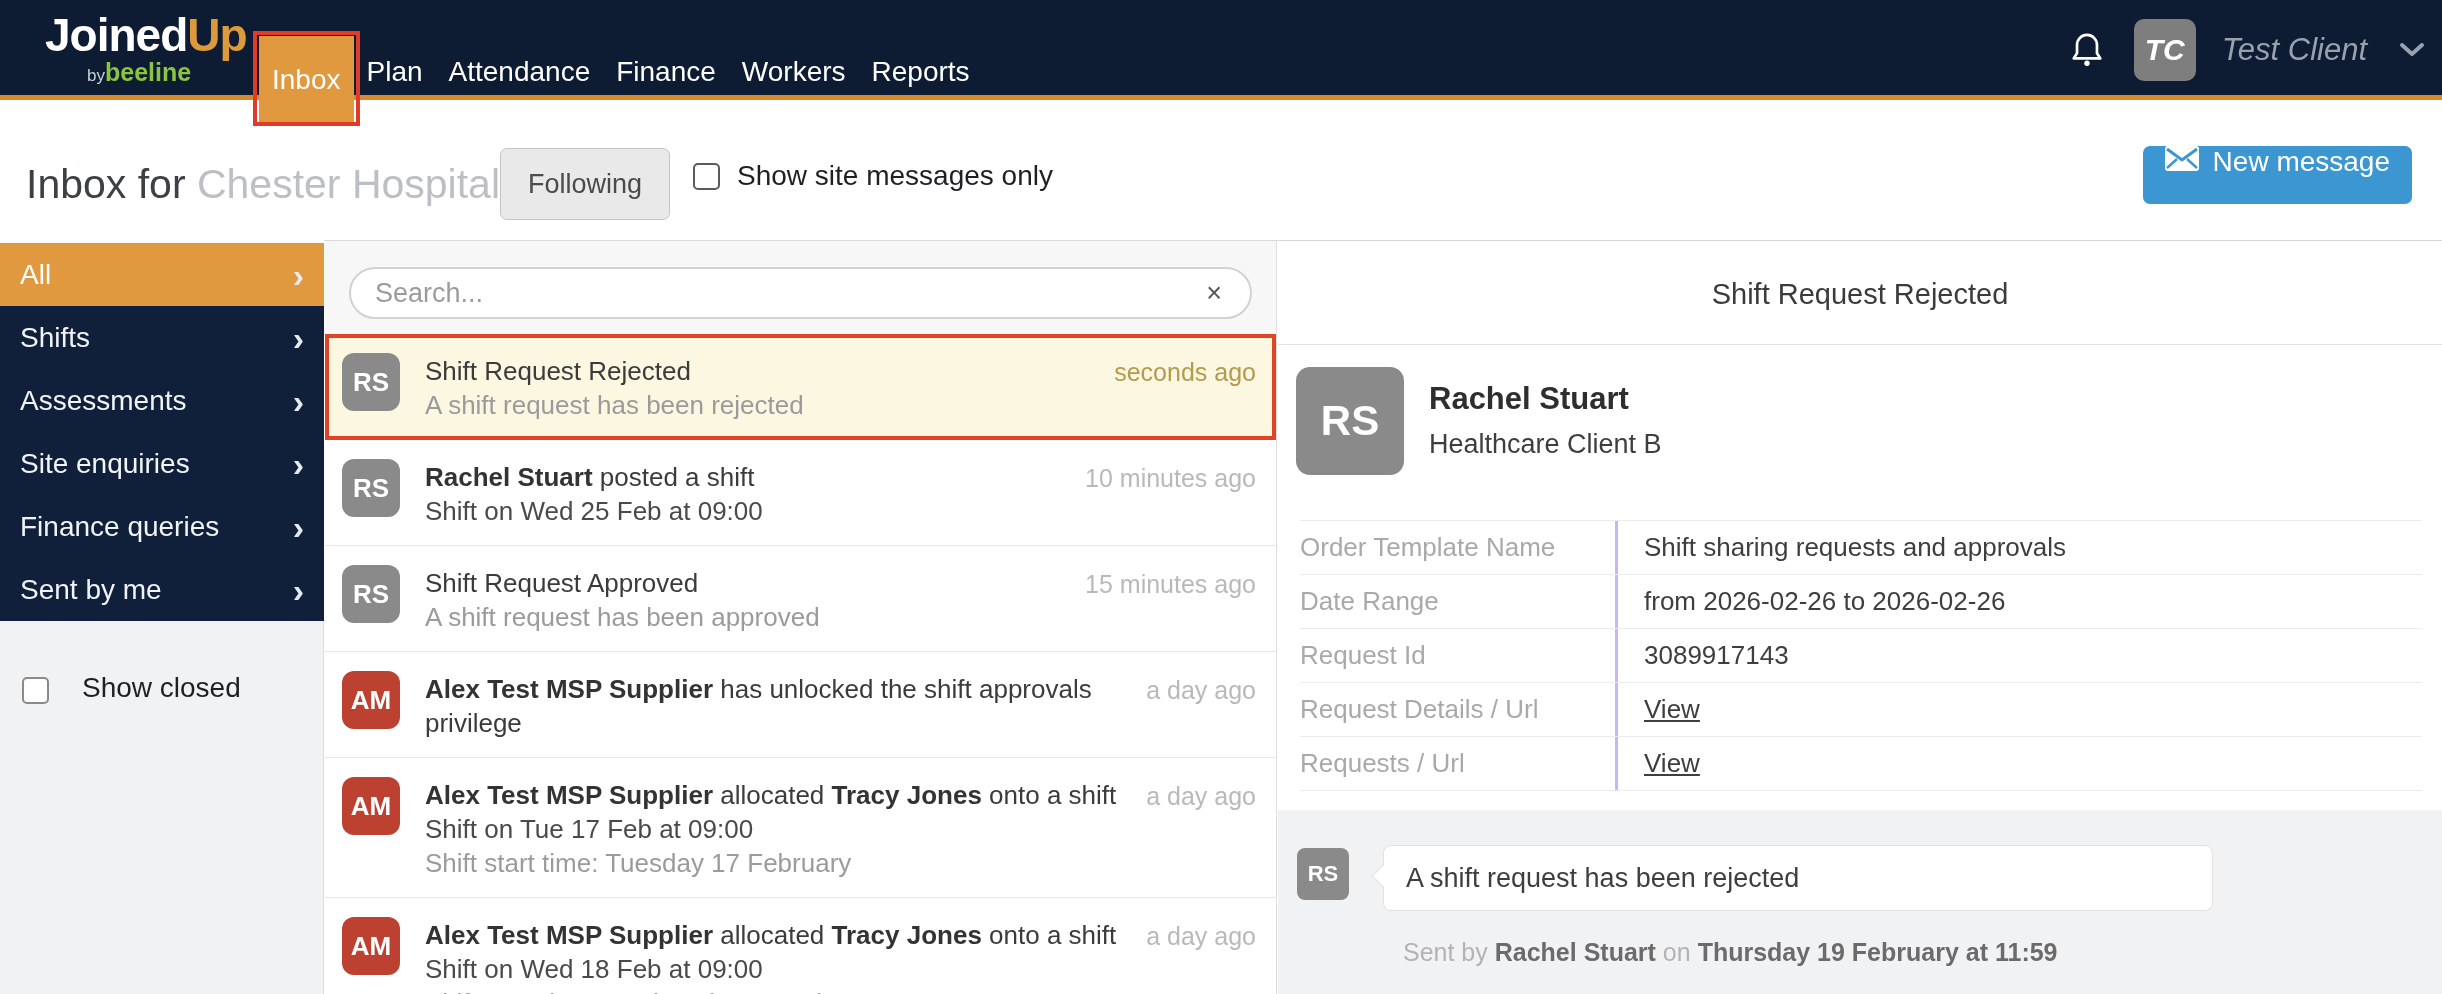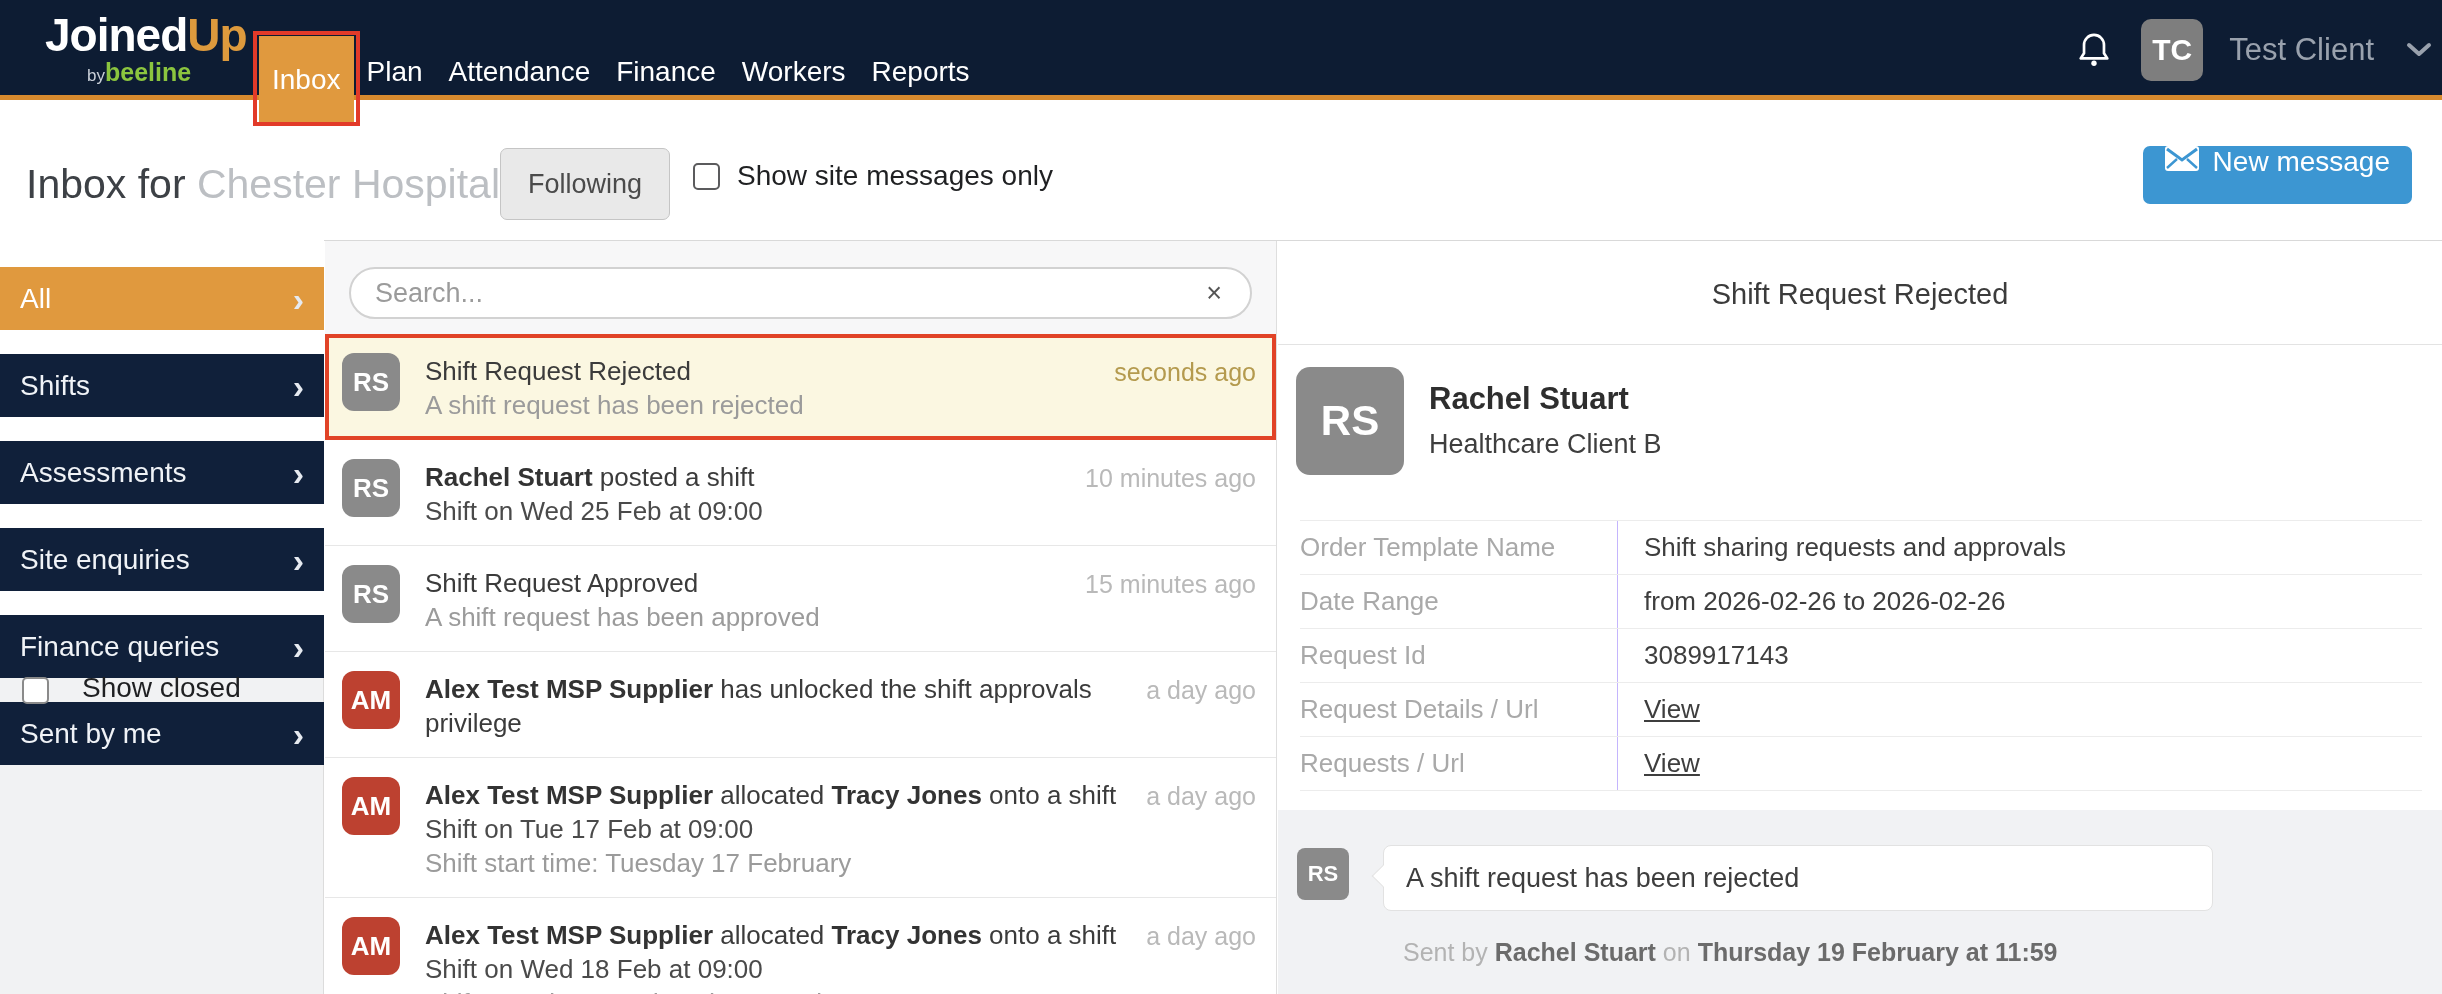--- a/index.html
+++ b/index.html
@@ -12,40 +12,40 @@
   .navbar-underline { position:absolute; top:95px; left:0; right:0; height:5px; background:#d78a2e; }
   .logo { position:absolute; left:34px; top:12px; line-height:1;margin-left:11px; }
   .logo-main { font-size:46px; font-weight:bold; letter-spacing:-1px; }
   .logo-joined { color:#ffffff; } .logo-up { color:#dd9a3d; }
   .logo-sub { margin:2px 0 0 42px; }
   .logo-by { color:#c9cfd8; font-size:17px; } .logo-beeline { color:#8bc53f; font-weight:bold; font-size:25px; }
   .nav-items { position:absolute; left:259px; top:0; height:95px; display:flex; align-items:center;margin-top:24px; }
   .nav-item { color:#ffffff; font-size:28px; padding:0 13px; height:95px; display:flex; align-items:center; cursor:pointer; }
   .nav-item.active { background:#e0993e; color:#fff; height:88px; align-self:flex-start; margin-top:12px; position:relative; z-index:2; }
   .nav-annotation { position:absolute; left:-6px; right:-6px; top:-5px; bottom:-2px; border:4px solid #e23a29; pointer-events:none; }
-  .nav-right { position:absolute; right:10px; top:0; height:99px; display:flex; align-items:center; gap:26px; }
+  .nav-right { position:absolute; right:17px; top:0; height:99px; display:flex; align-items:center; gap:26px;font-style:italic; }
   .bell { width:40px; height:46px; display:flex; align-items:center; cursor:pointer; }
   .user-avatar { width:62px; height:62px; background:#7e7e7e; border-radius:10px; color:#fff; font-size:30px; font-weight:bold; display:flex; align-items:center; justify-content:center; }
   .user-name { color:#99a1ad; font-size:31px; }
   .user-caret { display:flex; align-items:center; margin-left:6px; cursor:pointer; }
 
   
   .page-title { position:absolute; left:26px; top:155px; font-size:41px; white-space:nowrap; }
   .title-prefix { color:#3d4146; } .title-site { color:#bcbfc3; }
   .title-caret { display:inline-block; margin-left:16px; vertical-align:6px; }
   .following-btn { position:absolute; left:500px; top:148px; height:72px; padding:0 27px; background:#e9e9e9; border:1px solid #c5c5c5; border-radius:7px; font-size:27px; color:#4b4b4b; display:flex; align-items:center; cursor:pointer; }
   .site-msgs { position:absolute; left:693px; top:160px; display:flex; align-items:center; gap:17px; font-size:28px; color:#1f2022; }
   .checkbox { width:27px; height:27px; border:2px solid #5b5b5d; border-radius:5px; background:#fff; flex:none; cursor:pointer; }
   .new-msg-btn { position:absolute; right:30px; top:146px; height:58px; background:#3c96d2; border-radius:7px; color:#fff; font-size:28px; display:flex; align-items:flex-start; gap:14px; padding:0 22px; cursor:pointer; }
 
   .content-divider { position:absolute; top:240px; left:324px; right:0; height:1px; background:#d9d9d9; }
 
   
   .sidebar { position:absolute; left:0; top:243px; width:324px; z-index:3; }
-  .sidebar-item { height:63px; background:#10203a; color:#f0f3f7; font-size:28px; display:flex; align-items:center; padding:0 20px; cursor:pointer;margin-top:24px; }
+  .sidebar-item { height:63px; background:#10203a; color:#f0f3f7; font-size:28px; display:flex; align-items:center; padding:0 20px; cursor:pointer; }
   .sidebar-item.active { background:#e0993e; color:#fff; }
   .sidebar-chev { margin-left:auto; font-size:34px; font-weight:bold; color:#e6eaf0; line-height:1; }
   .left-rail { position:absolute; left:0; top:621px; width:324px; bottom:0; background:#f1f2f3; border-right:1px solid #dcdcdc; }
   .show-closed { position:absolute; left:22px; top:672px; display:flex; align-items:flex-end; gap:33px; font-size:28px; color:#1f2022; z-index:4; }
   .show-closed .checkbox { border-color:#8a8a8a; }
 
   
   .msg-list { position:absolute; left:325px; top:241px; width:952px; bottom:0; background:#f7f7f8; border-right:1px solid #dedede; overflow:hidden; }
   .search-wrap { padding:26px 24px 15px 24px; }
   .search-pill { height:52px; background:#fff; border:2px solid #d2d2d2; border-radius:28px; display:flex; align-items:center; padding:0 24px; }
@@ -66,21 +66,21 @@
   
   .detail { position:absolute; left:1278px; top:241px; right:0; bottom:0; background:#fff; }
   .detail-title { text-align:center; font-size:29px; color:#3b3b3b; padding:37px 0 33px; border-bottom:1px solid #e3e3e3; }
   .sender { display:flex; padding:22px 0 0 18px; }
   .sender-avatar { width:108px; height:108px; border-radius:14px; background:#8a8a8a; color:#fff; font-size:42px; font-weight:bold; display:flex; align-items:center; justify-content:center; flex:none; }
   .sender-info { margin-left:25px; padding-top:14px; }
   .sender-name { font-size:31px; font-weight:bold; color:#2e2e2e; }
   .sender-org { font-size:27px; color:#3e3e3e; margin-top:12px; }
   .fields { margin:45px 20px 0 22px; border-top:1px solid #ececec; }
   .field-row { display:flex; border-bottom:1px solid #ececec; height:54px; align-items:stretch; }
-  .field-label { width:318px; color:#a9a9a9; font-size:26px; flex:none; border-right:1px solid #c4b5fd; display:flex; align-items:center; }
+  .field-label { width:318px; color:#a9a9a9; font-size:26px; flex:none; border-right:3px solid #c4b5fd; display:flex; align-items:center; }
   .field-value { padding-left:26px; font-size:26px; color:#3e3e3e; display:flex; align-items:center; }
   .field-value.link { text-decoration:underline; cursor:pointer; }
   .detail-bottom { position:absolute; left:0; right:0; top:569px; bottom:0; background:#f1f2f4; }
   .bubble-row { position:absolute; left:19px; top:38px; display:flex; align-items:flex-start; }
   .bubble-avatar { width:52px; height:52px; border-radius:8px; background:#8a8a8a; color:#fff; font-size:22px; font-weight:bold; display:flex; align-items:center; justify-content:center; flex:none; margin-top:0; }
   .bubble { margin-left:34px; width:830px; background:#fff; border:1px solid #e2e2e2; border-radius:8px; min-height:66px; display:flex; align-items:center; padding:0 22px; font-size:27px; color:#3e3e3e; position:relative; margin-top:-3px; }
   .bubble-tail { position:absolute; left:-9px; top:22px; width:16px; height:16px; background:#fff; border-left:1px solid #e2e2e2; border-bottom:1px solid #e2e2e2; transform:rotate(45deg); }
   .sent-line { position:absolute; left:125px; top:128px; font-size:25px; }
   .sent-muted { color:#b3b3b3; } .sent-strong { color:#6b6b6b; font-weight:bold; }
 </style>

